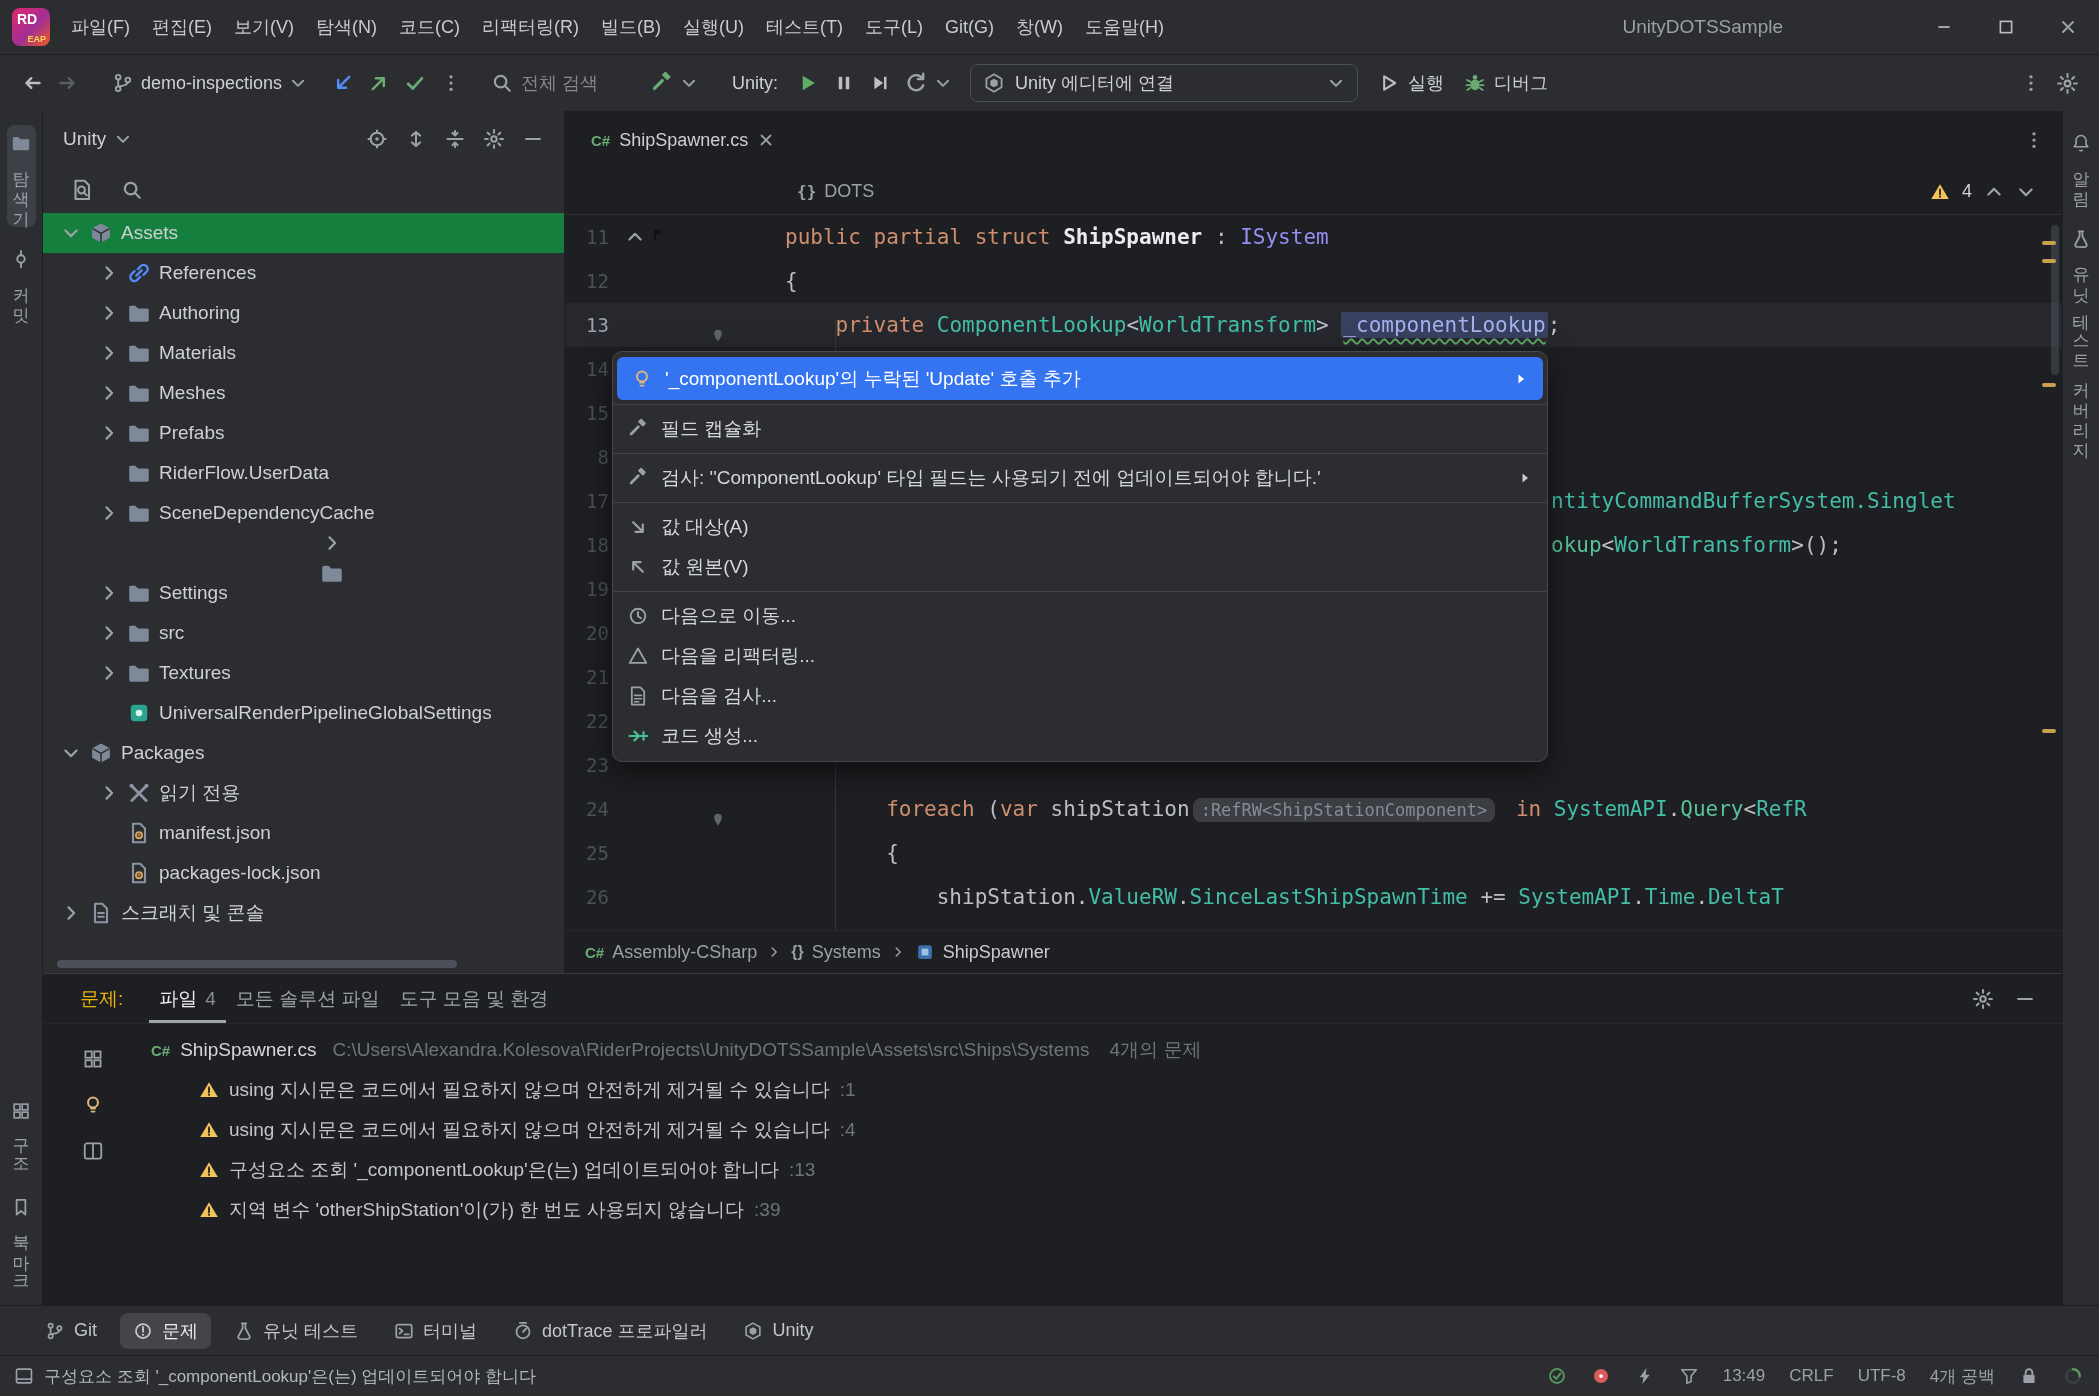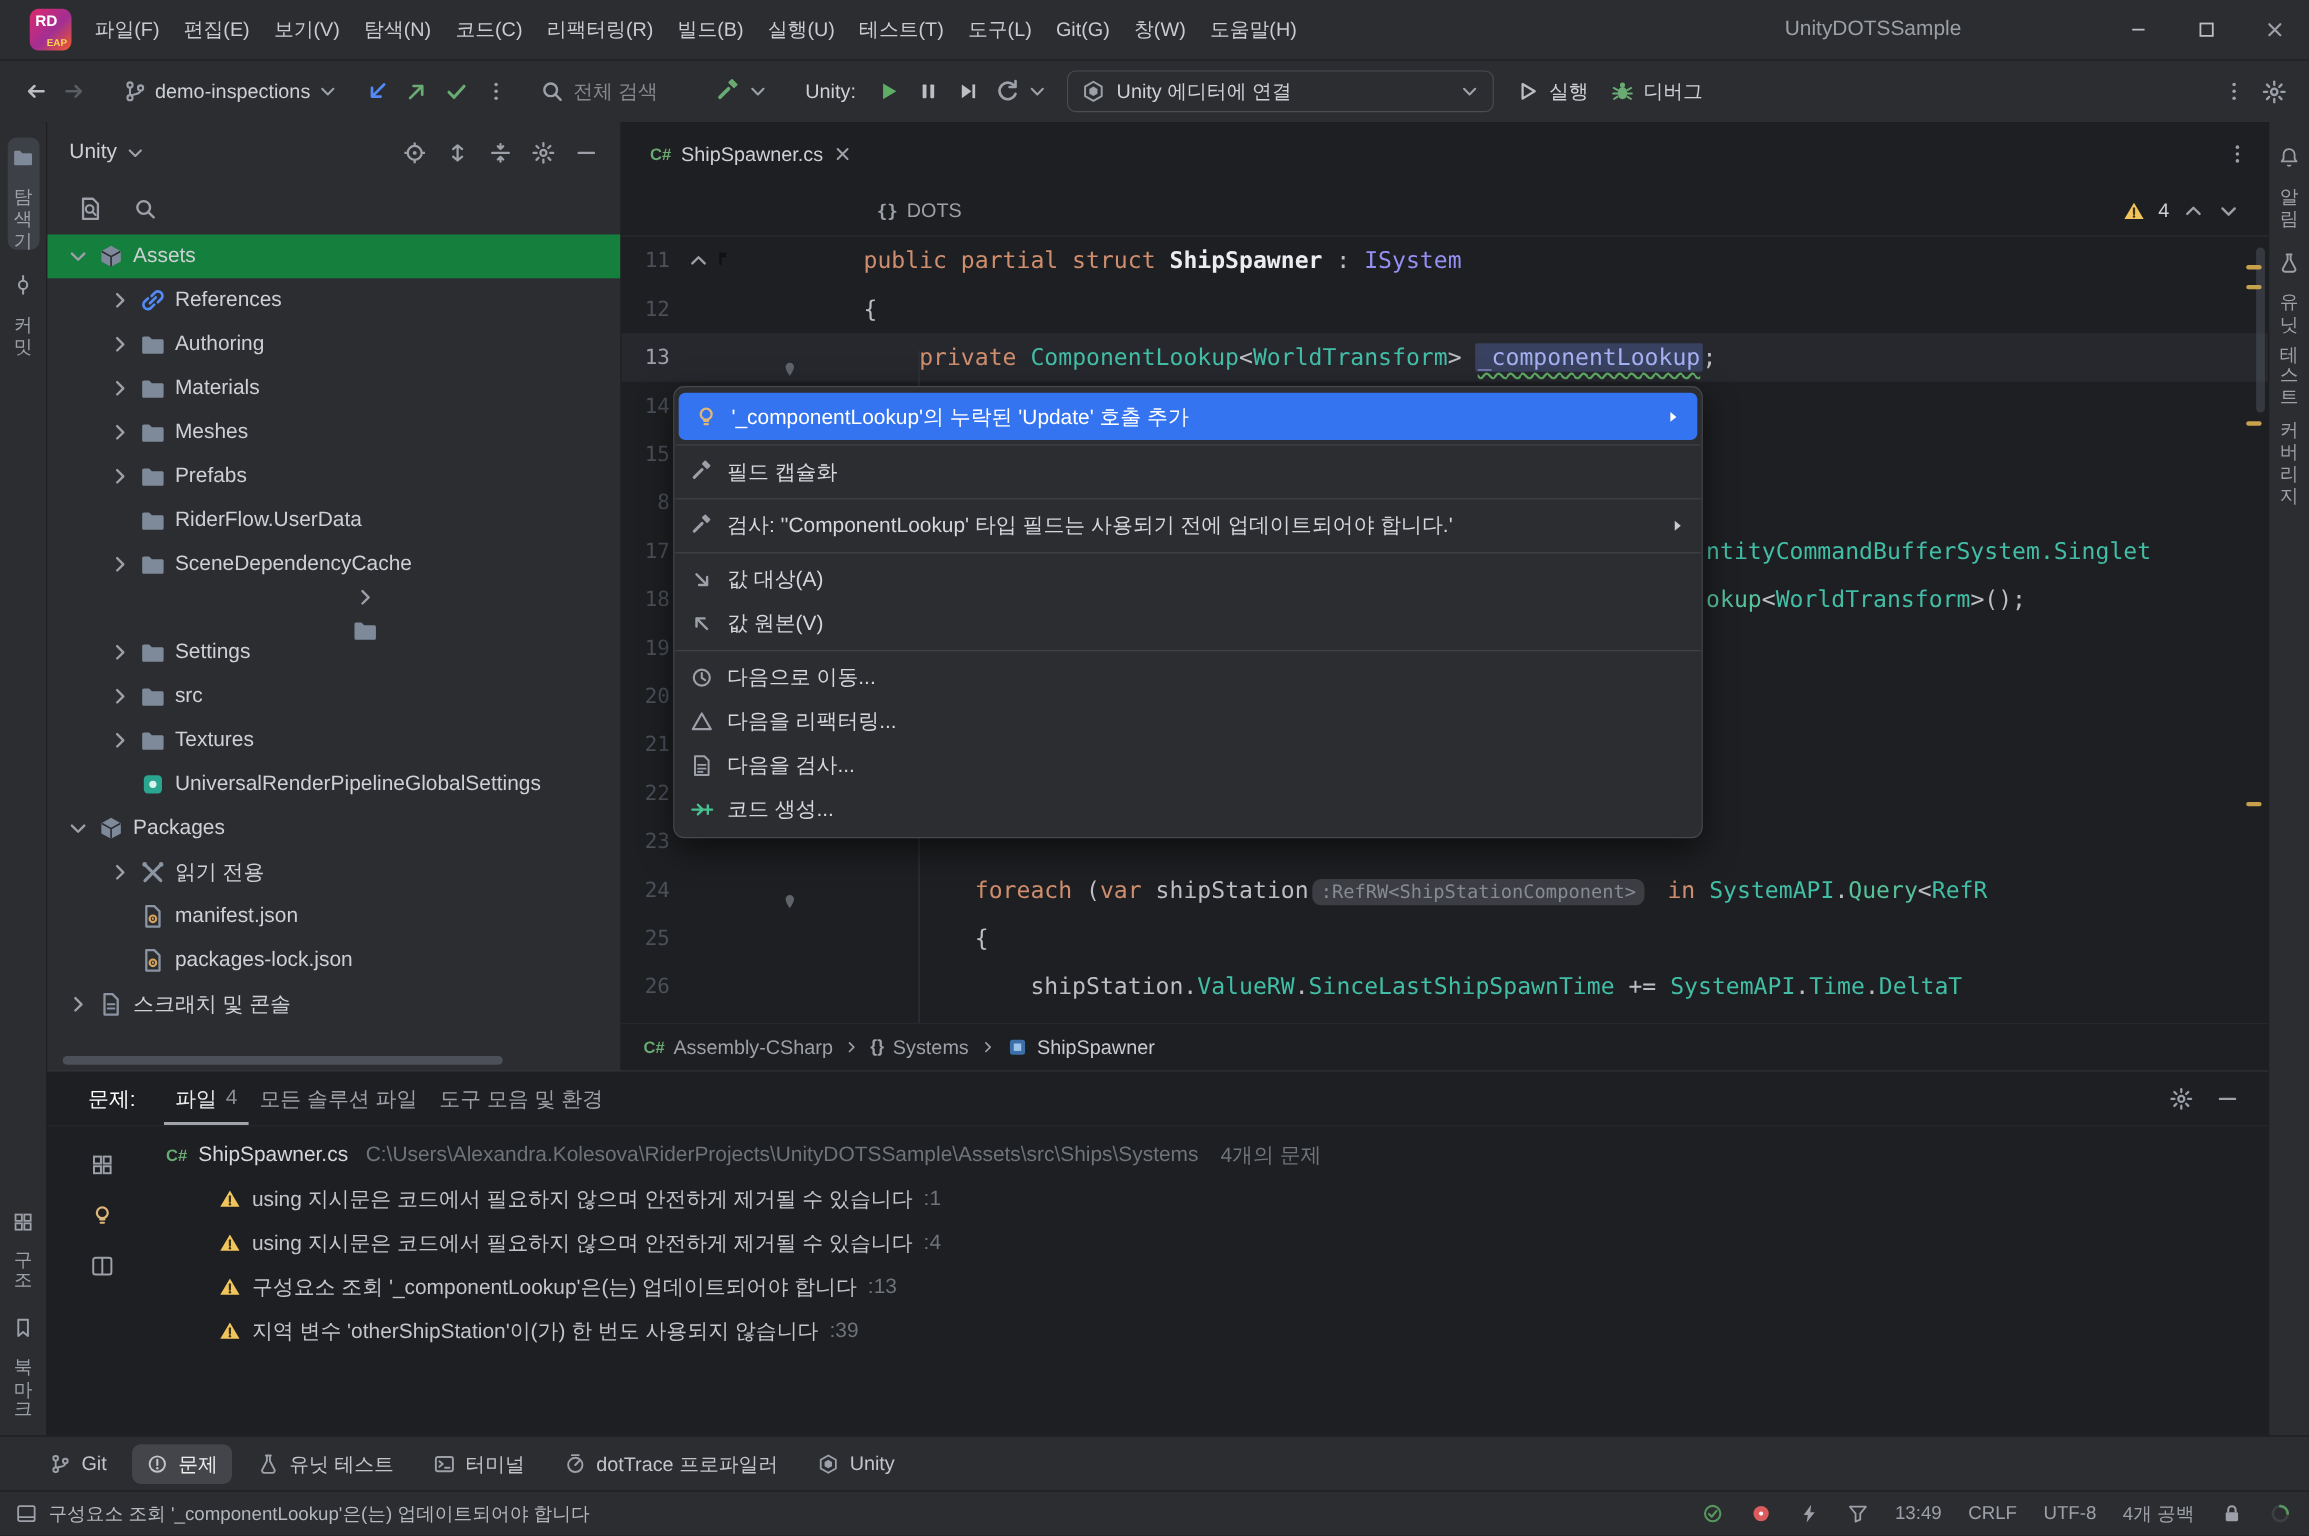--- a/index.html
+++ b/index.html
@@ -3,21 +3,21 @@
 <meta charset="utf-8">
 <style>
   *{margin:0;padding:0;box-sizing:border-box;}
   html,body{width:2099px;height:1396px;overflow:hidden;background:#1e1f22;
     font-family:"Liberation Sans","DejaVu Sans",sans-serif;color:#bcbec4;}
   .app{position:absolute;inset:0;display:flex;flex-direction:column;}
   .ico{display:inline-flex;align-items:center;justify-content:center;flex:none;}
   .ico svg{width:100%;height:100%;display:block;}
 
   
-  .titlebar{height:54px;background:#2b2d30;display:flex;align-items:center;flex:none;padding-left:15px;}
+  .titlebar{height:54px;background:#2b2d30;display:flex;align-items:center;flex:none;}
   .logo{width:38px;height:38px;margin:0 10px 0 12px;border-radius:8px;position:relative;flex:none;
     background:linear-gradient(135deg,#e1286d 0%,#a12f93 55%,#f05a28 100%);}
   .logo-rd{position:absolute;top:3px;left:5px;font-size:14px;font-weight:700;color:#fff;}
   .logo-eap{position:absolute;bottom:2px;right:4px;font-size:9px;font-weight:700;color:#ffd84d;}
   .menubar{display:flex;height:100%;align-items:center;}
   .menu-item{padding:0 11px;font-size:18px;color:#c9cbd1;height:100%;display:flex;align-items:center;white-space:nowrap;}
   .tb-title{margin-left:auto;font-size:19px;color:#9ca0a6;white-space:nowrap;}
   .winbtns{display:flex;margin-left:130px;}
   .winbtn{width:62px;height:54px;display:flex;align-items:center;justify-content:center;}
 
@@ -101,21 +101,21 @@
   
   .crumbs{height:43px;border-top:1px solid #26282e;display:flex;align-items:center;gap:10px;
     padding-left:20px;font-size:18px;color:#9da0a8;flex:none;}
   .crumb{display:flex;align-items:center;gap:8px;}
   .crumb:last-child{color:#c9cbd1;}
   .braces{color:#9da0a8;font-size:16px;font-weight:700;}
 
   
   .problems{height:332px;border-top:1px solid #393b40;display:flex;flex-direction:column;background:#1e1f22;flex:none;}
   .prhead{height:50px;display:flex;align-items:center;padding:0 26px 0 37px;font-size:19px;border-bottom:1px solid #26282e;flex:none;}
-  .prlabel{color:#ffffff;margin-right:26px;}
+  .prlabel{color:#eab308;margin-right:26px;}
   .prtab{display:flex;align-items:center;gap:8px;color:#9da0a8;padding:0 10px;height:100%;}
   .prtab.active{color:#eceded;box-shadow:inset 0 -3px 0 #a0a3aa;}
   .prtab .cnt{color:#8b8e95;}
   .prhead-right{margin-left:auto;display:flex;gap:20px;align-items:center;}
   .prbody{flex:1;display:flex;min-height:0;}
   .prtools{width:100px;display:flex;flex-direction:column;align-items:center;gap:24px;padding-top:24px;flex:none;}
   .prlist{flex:1;padding-top:6px;font-size:19px;min-width:0;}
   .prow{height:40px;display:flex;align-items:center;gap:10px;white-space:nowrap;overflow:hidden;}
   .prow.filehead{padding-left:8px;}
   .prow.warnrow{padding-left:56px;}

